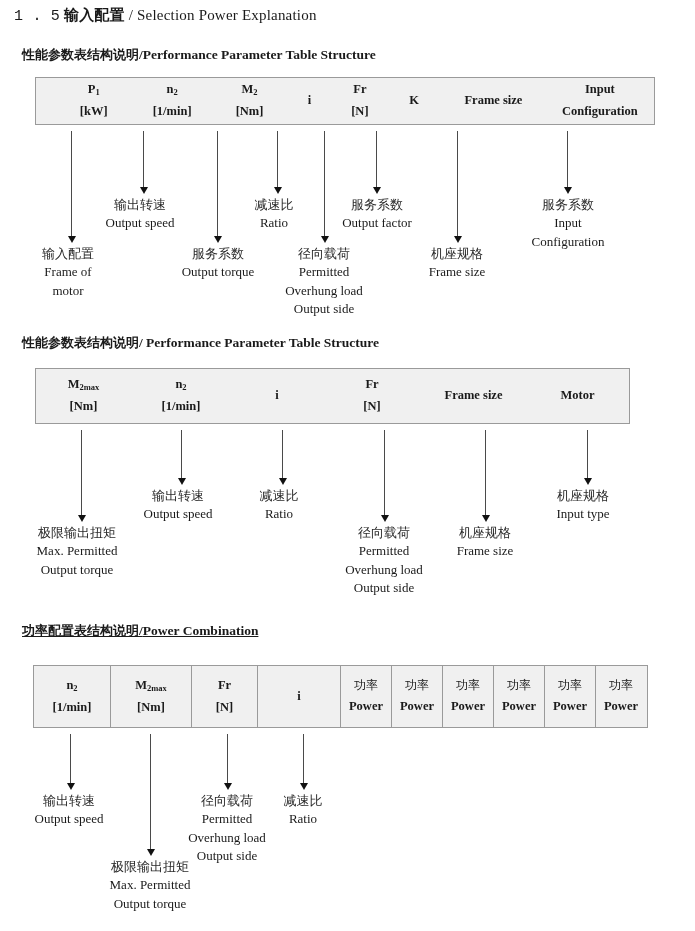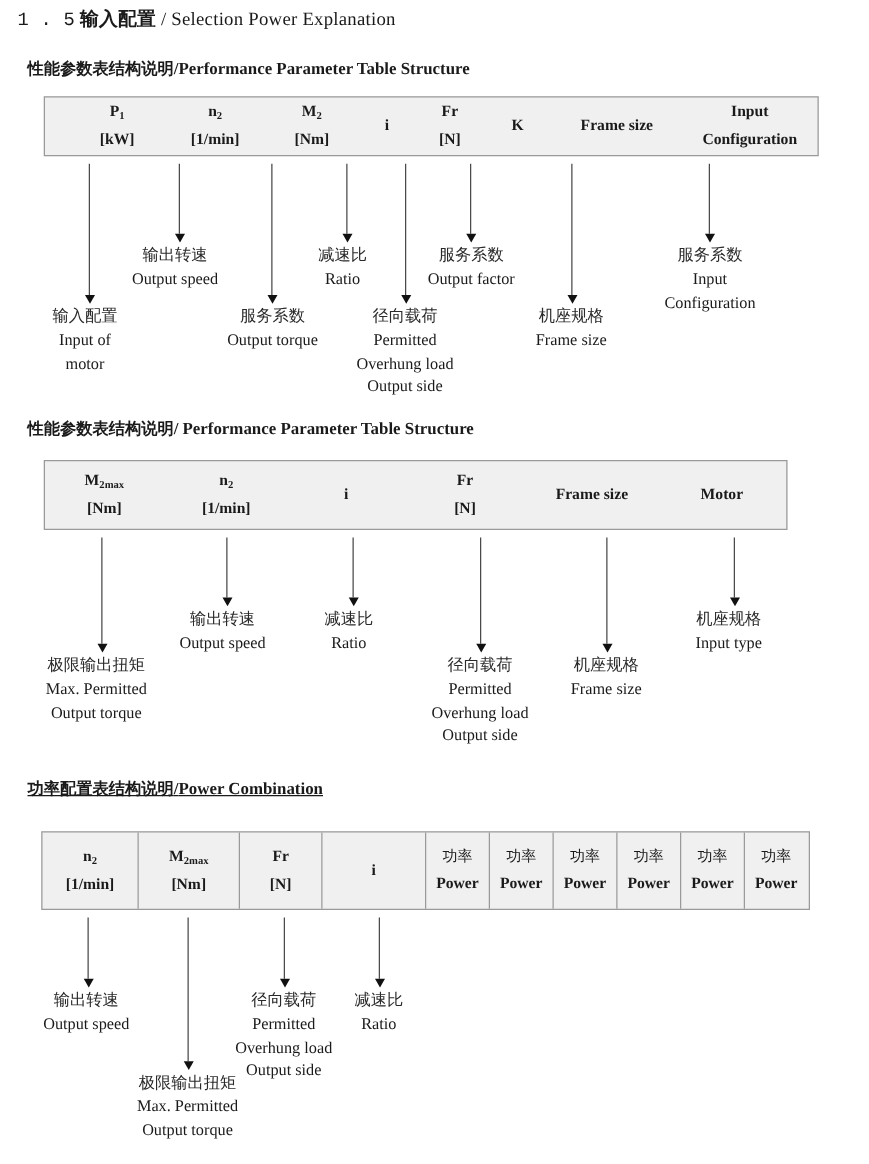--- a/index.html
+++ b/index.html
@@ -191,21 +191,21 @@
   <div class="shaft" style="height:105px;"></div>
     <div class="head" style="top:105px;"></div>
 </div>
 <div class="arrow" style="left:563px; top:131px; height:63px;">
   <div class="shaft" style="height:56px;"></div>
     <div class="head" style="top:56px;"></div>
 </div>
 
 <div class="anno" style="left:17px; top:245px; width:102px;">
   <span class="cn">输入配置</span>
-  <span class="en">Input of</span>
+  <span class="en">Frame of</span>
   <span class="en">motor</span>
 </div>
 <div class="anno" style="left:93px; top:196px; width:94px;">
   <span class="cn">输出转速</span>
   <span class="en">Output speed</span>
 </div>
 <div class="anno" style="left:171px; top:245px; width:94px;">
   <span class="cn">服务系数</span>
   <span class="en">Output torque</span>
 </div>

